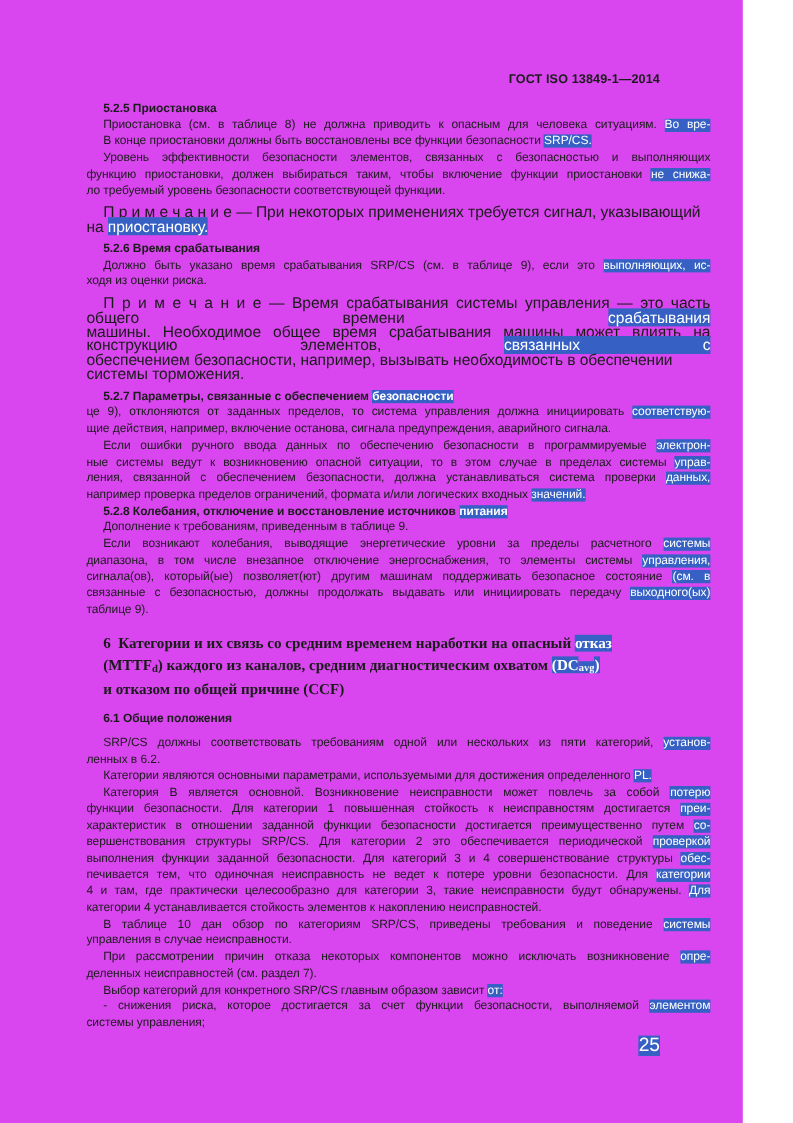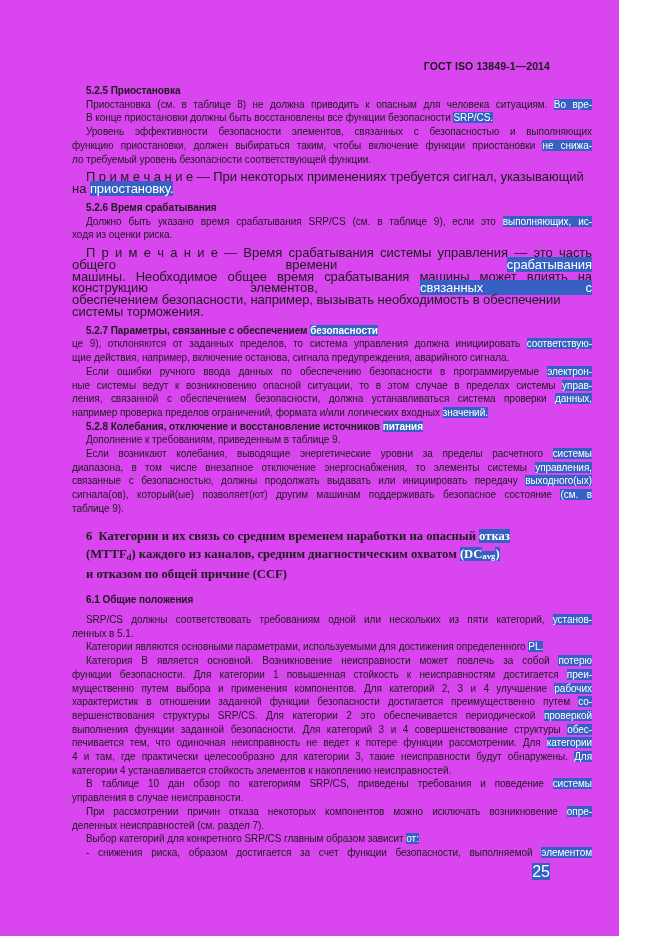--- a/index.html
+++ b/index.html
@@ -100,59 +100,59 @@
       </div>
       <div class="block h3">
         <div class="line"><span>5.2.8 Колебания, отключение и восстановление источников </span><span class="hl">питания</span></div>
       </div>
       <div class="block p">
         <div class="line ind"><span>Дополнение к требованиям, приведенным в таблице 9.</span></div>
       </div>
       <div class="block p">
         <div class="line j ind"><span>Если возникают колебания, выводящие энергетические уровни за пределы расчетного </span><span class="hl">системы</span></div>
         <div class="line j"><span>диапазона, в том числе внезапное отключение энергоснабжения, то элементы системы </span><span class="hl">управления,</span></div>
+        <div class="line j"><span>сигнала(ов), который(ые) позволяет(ют) другим машинам поддерживать безопасное состояние </span><span class="hl">(см. в</span></div>
         <div class="line j"><span>связанные с безопасностью, должны продолжать выдавать или инициировать передачу </span><span class="hl">выходного(ых)</span></div>
-        <div class="line j"><span>сигнала(ов), который(ые) позволяет(ют) другим машинам поддерживать безопасное состояние </span><span class="hl">(см. в</span></div>
         <div class="line"><span>таблице 9).</span></div>
       </div>
       <div class="block h1">
         <div class="line"><span>6&nbsp;&nbsp;Категории и их связь со средним временем наработки на опасный </span><span class="hl">отказ</span></div>
         <div class="line"><span>(MTTF</span><span class="sub">d</span><span>) каждого из каналов, средним диагностическим охватом </span><span class="hl">(DC</span><span class="hl sub">avg</span><span class="hl">)</span></div>
         <div class="line"><span>и отказом по общей причине (CCF)</span></div>
       </div>
       <div class="block h3 m">
         <div class="line"><span>6.1 Общие положения</span></div>
       </div>
       <div class="block p">
         <div class="line j ind"><span>SRP/CS должны соответствовать требованиям одной или нескольких из пяти категорий, </span><span class="hl">установ-</span></div>
-        <div class="line"><span>ленных в 5.1.</span></div>
+        <div class="line"><span>ленных в 6.2.</span></div>
       </div>
       <div class="block p">
         <div class="line ind"><span>Категории являются основными параметрами, используемыми для достижения определенного </span><span class="hl">PL.</span></div>
       </div>
       <div class="block p">
         <div class="line j ind"><span>Категория В является основной. Возникновение неисправности может повлечь за собой </span><span class="hl">потерю</span></div>
         <div class="line j"><span>функции безопасности. Для категории 1 повышенная стойкость к неисправностям достигается </span><span class="hl">преи-</span></div>
-        <div class="line j"><span>мущественно путем выбора и применения компонентов. Для категорий 2, 3 и 4 улучшение </span><span class="hl">рабочих</span></div>
         <div class="line j"><span>характеристик в отношении заданной функции безопасности достигается преимущественно путем </span><span class="hl">со-</span></div>
         <div class="line j"><span>вершенствования структуры SRP/CS. Для категории 2 это обеспечивается периодической </span><span class="hl">проверкой</span></div>
         <div class="line j"><span>выполнения функции заданной безопасности. Для категорий 3 и 4 совершенствование структуры </span><span class="hl">обес-</span></div>
-        <div class="line j"><span>печивается тем, что одиночная неисправность не ведет к потере функции рассмотрении. Для </span><span class="hl">категории</span></div>
+        <div class="line j"><span>печивается тем, что одиночная неисправность не ведет к потере уровни безопасности. Для </span><span class="hl">категории</span></div>
         <div class="line j"><span>4 и там, где практически целесообразно для категории 3, такие неисправности будут обнаружены. </span><span class="hl">Для</span></div>
         <div class="line"><span>категории 4 устанавливается стойкость элементов к накоплению неисправностей.</span></div>
       </div>
       <div class="block p">
         <div class="line j ind"><span>В таблице 10 дан обзор по категориям SRP/CS, приведены требования и поведение </span><span class="hl">системы</span></div>
         <div class="line"><span>управления в случае неисправности.</span></div>
       </div>
       <div class="block p">
         <div class="line j ind"><span>При рассмотрении причин отказа некоторых компонентов можно исключать возникновение </span><span class="hl">опре-</span></div>
         <div class="line"><span>деленных неисправностей (см. раздел 7).</span></div>
       </div>
       <div class="block p">
         <div class="line ind"><span>Выбор категорий для конкретного SRP/CS главным образом зависит </span><span class="hl">от:</span></div>
       </div>
       <div class="block p">
-        <div class="line j ind"><span>- снижения риска, образом достигается за счет функции безопасности, выполняемой </span><span class="hl">элементом</span></div>
+        <div class="line j ind"><span>- снижения риска, которое достигается за счет функции безопасности, выполняемой </span><span class="hl">элементом</span></div>
+        <div class="line"><span>системы управления;</span></div>
       </div>
     </div>
   <div class="footer"><span class="hl">25</span></div>
 </div>
 
 </body></html>

